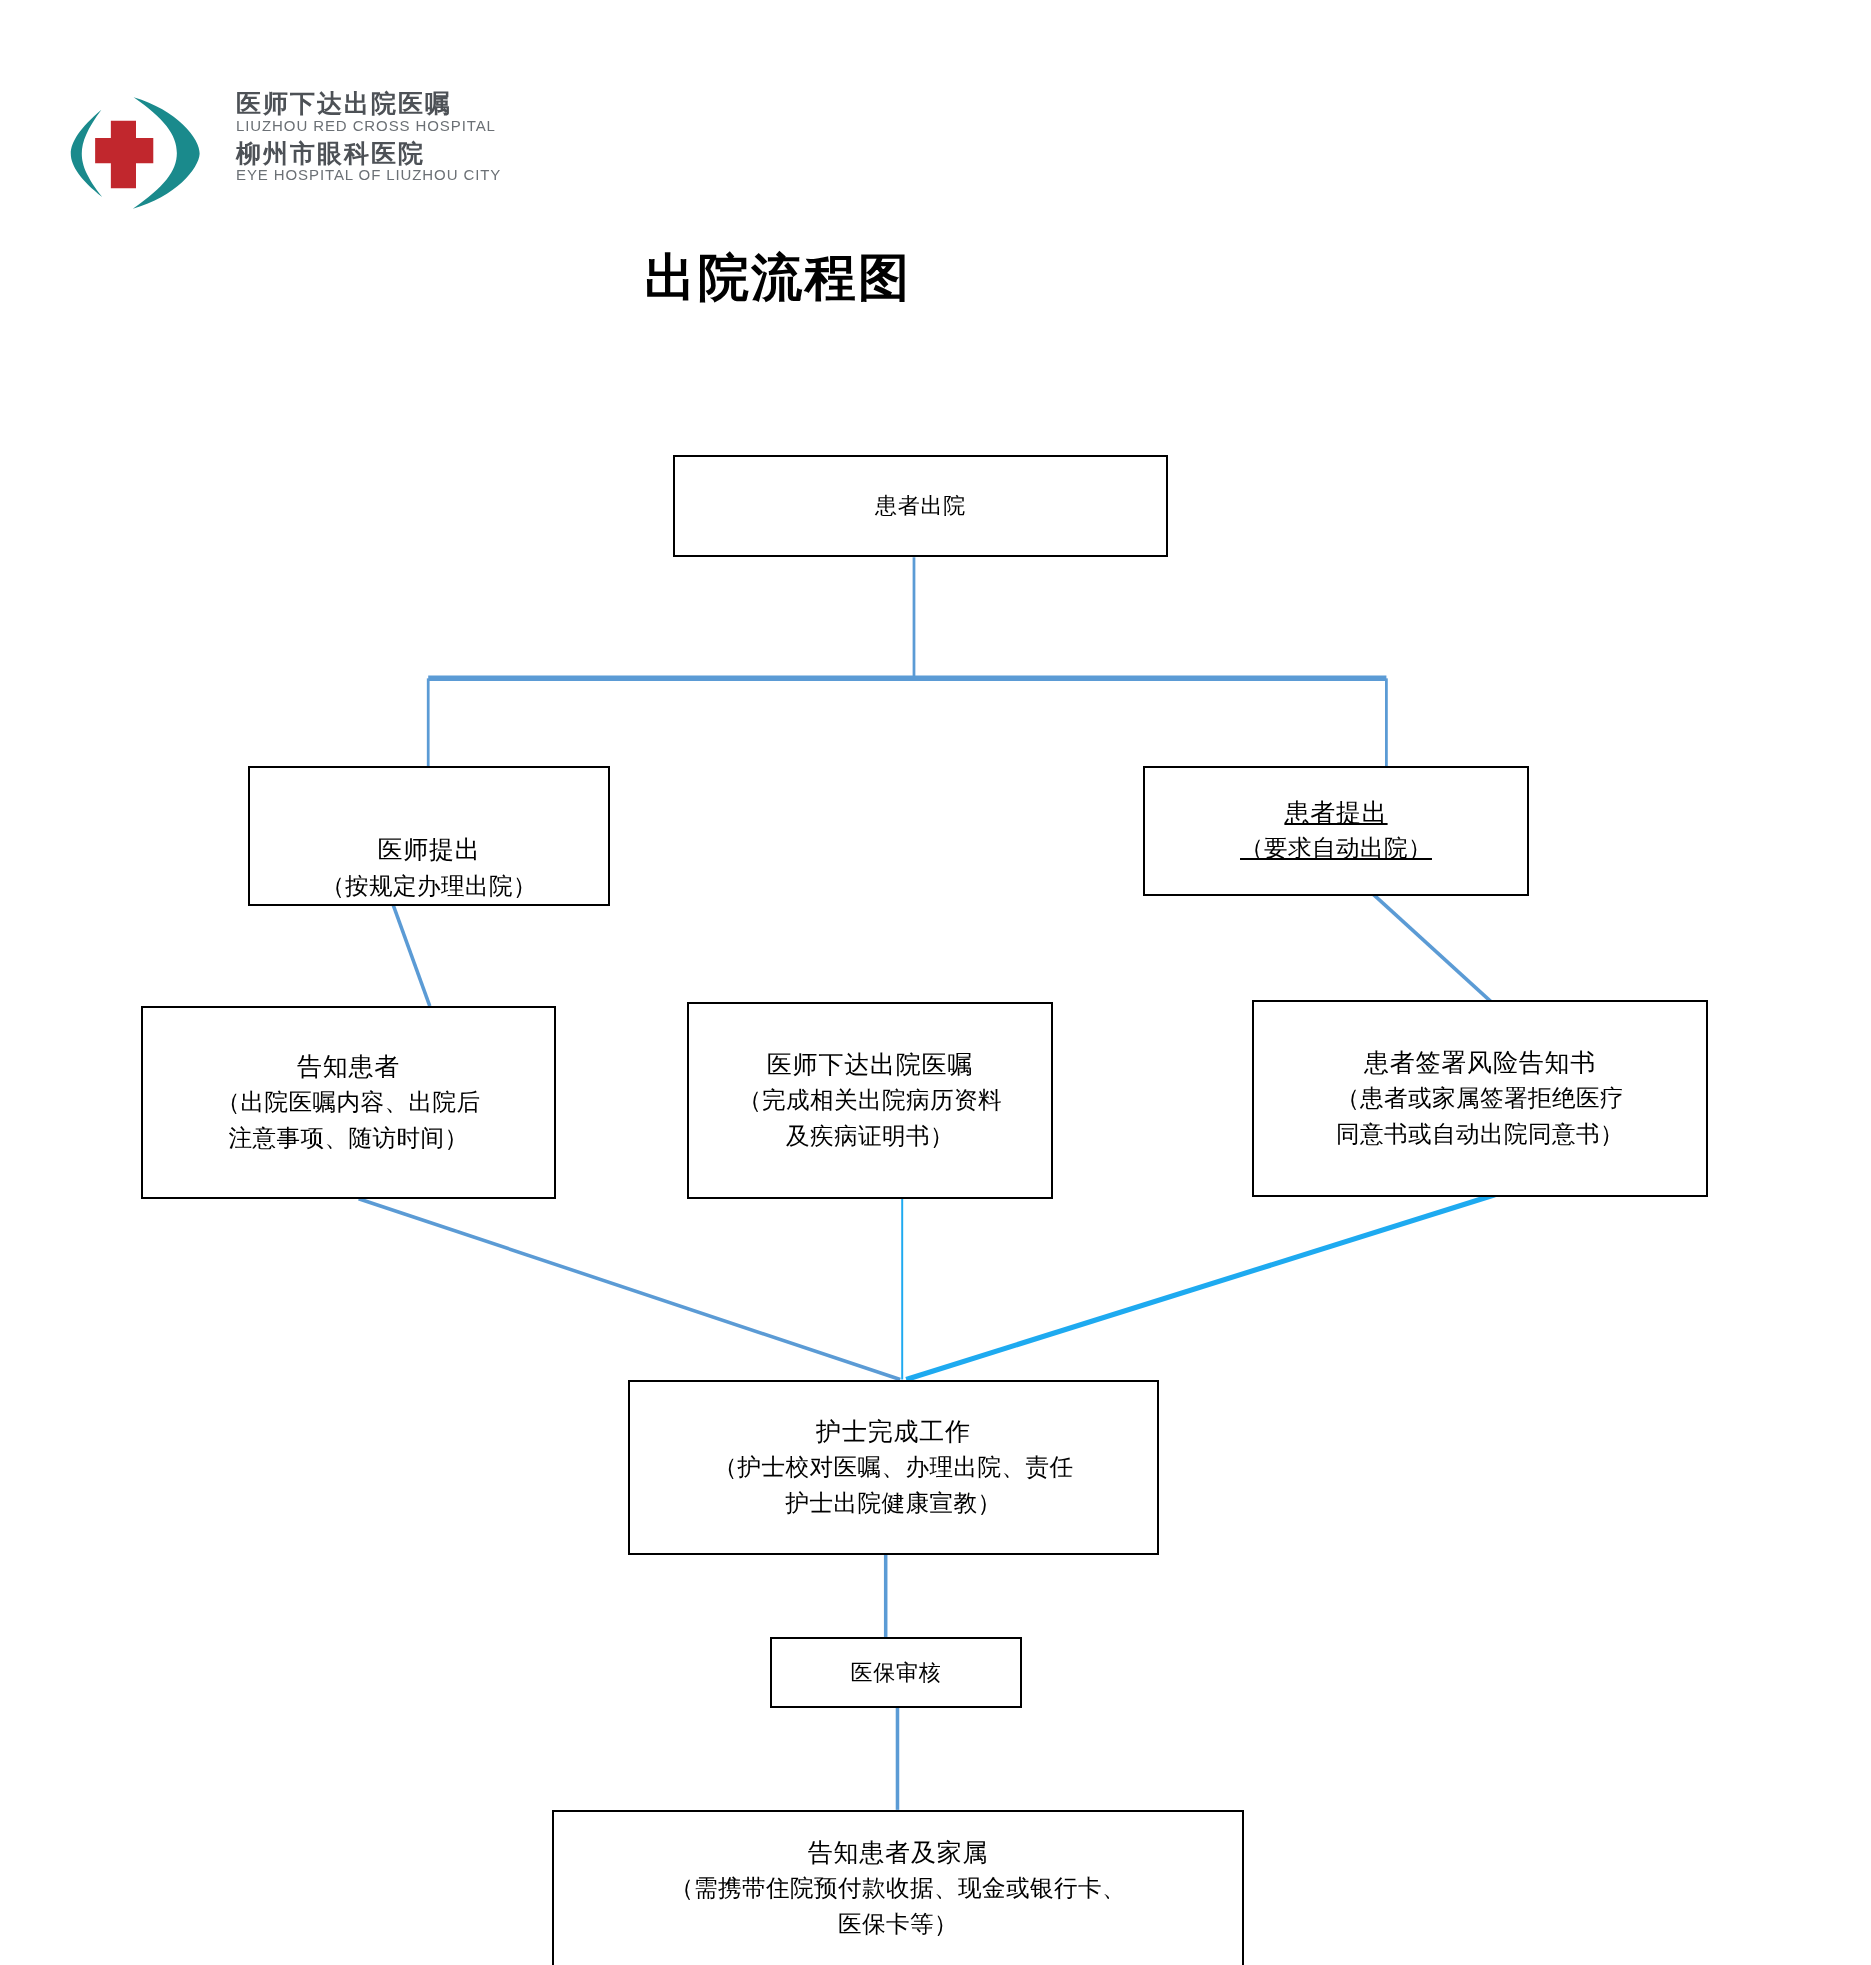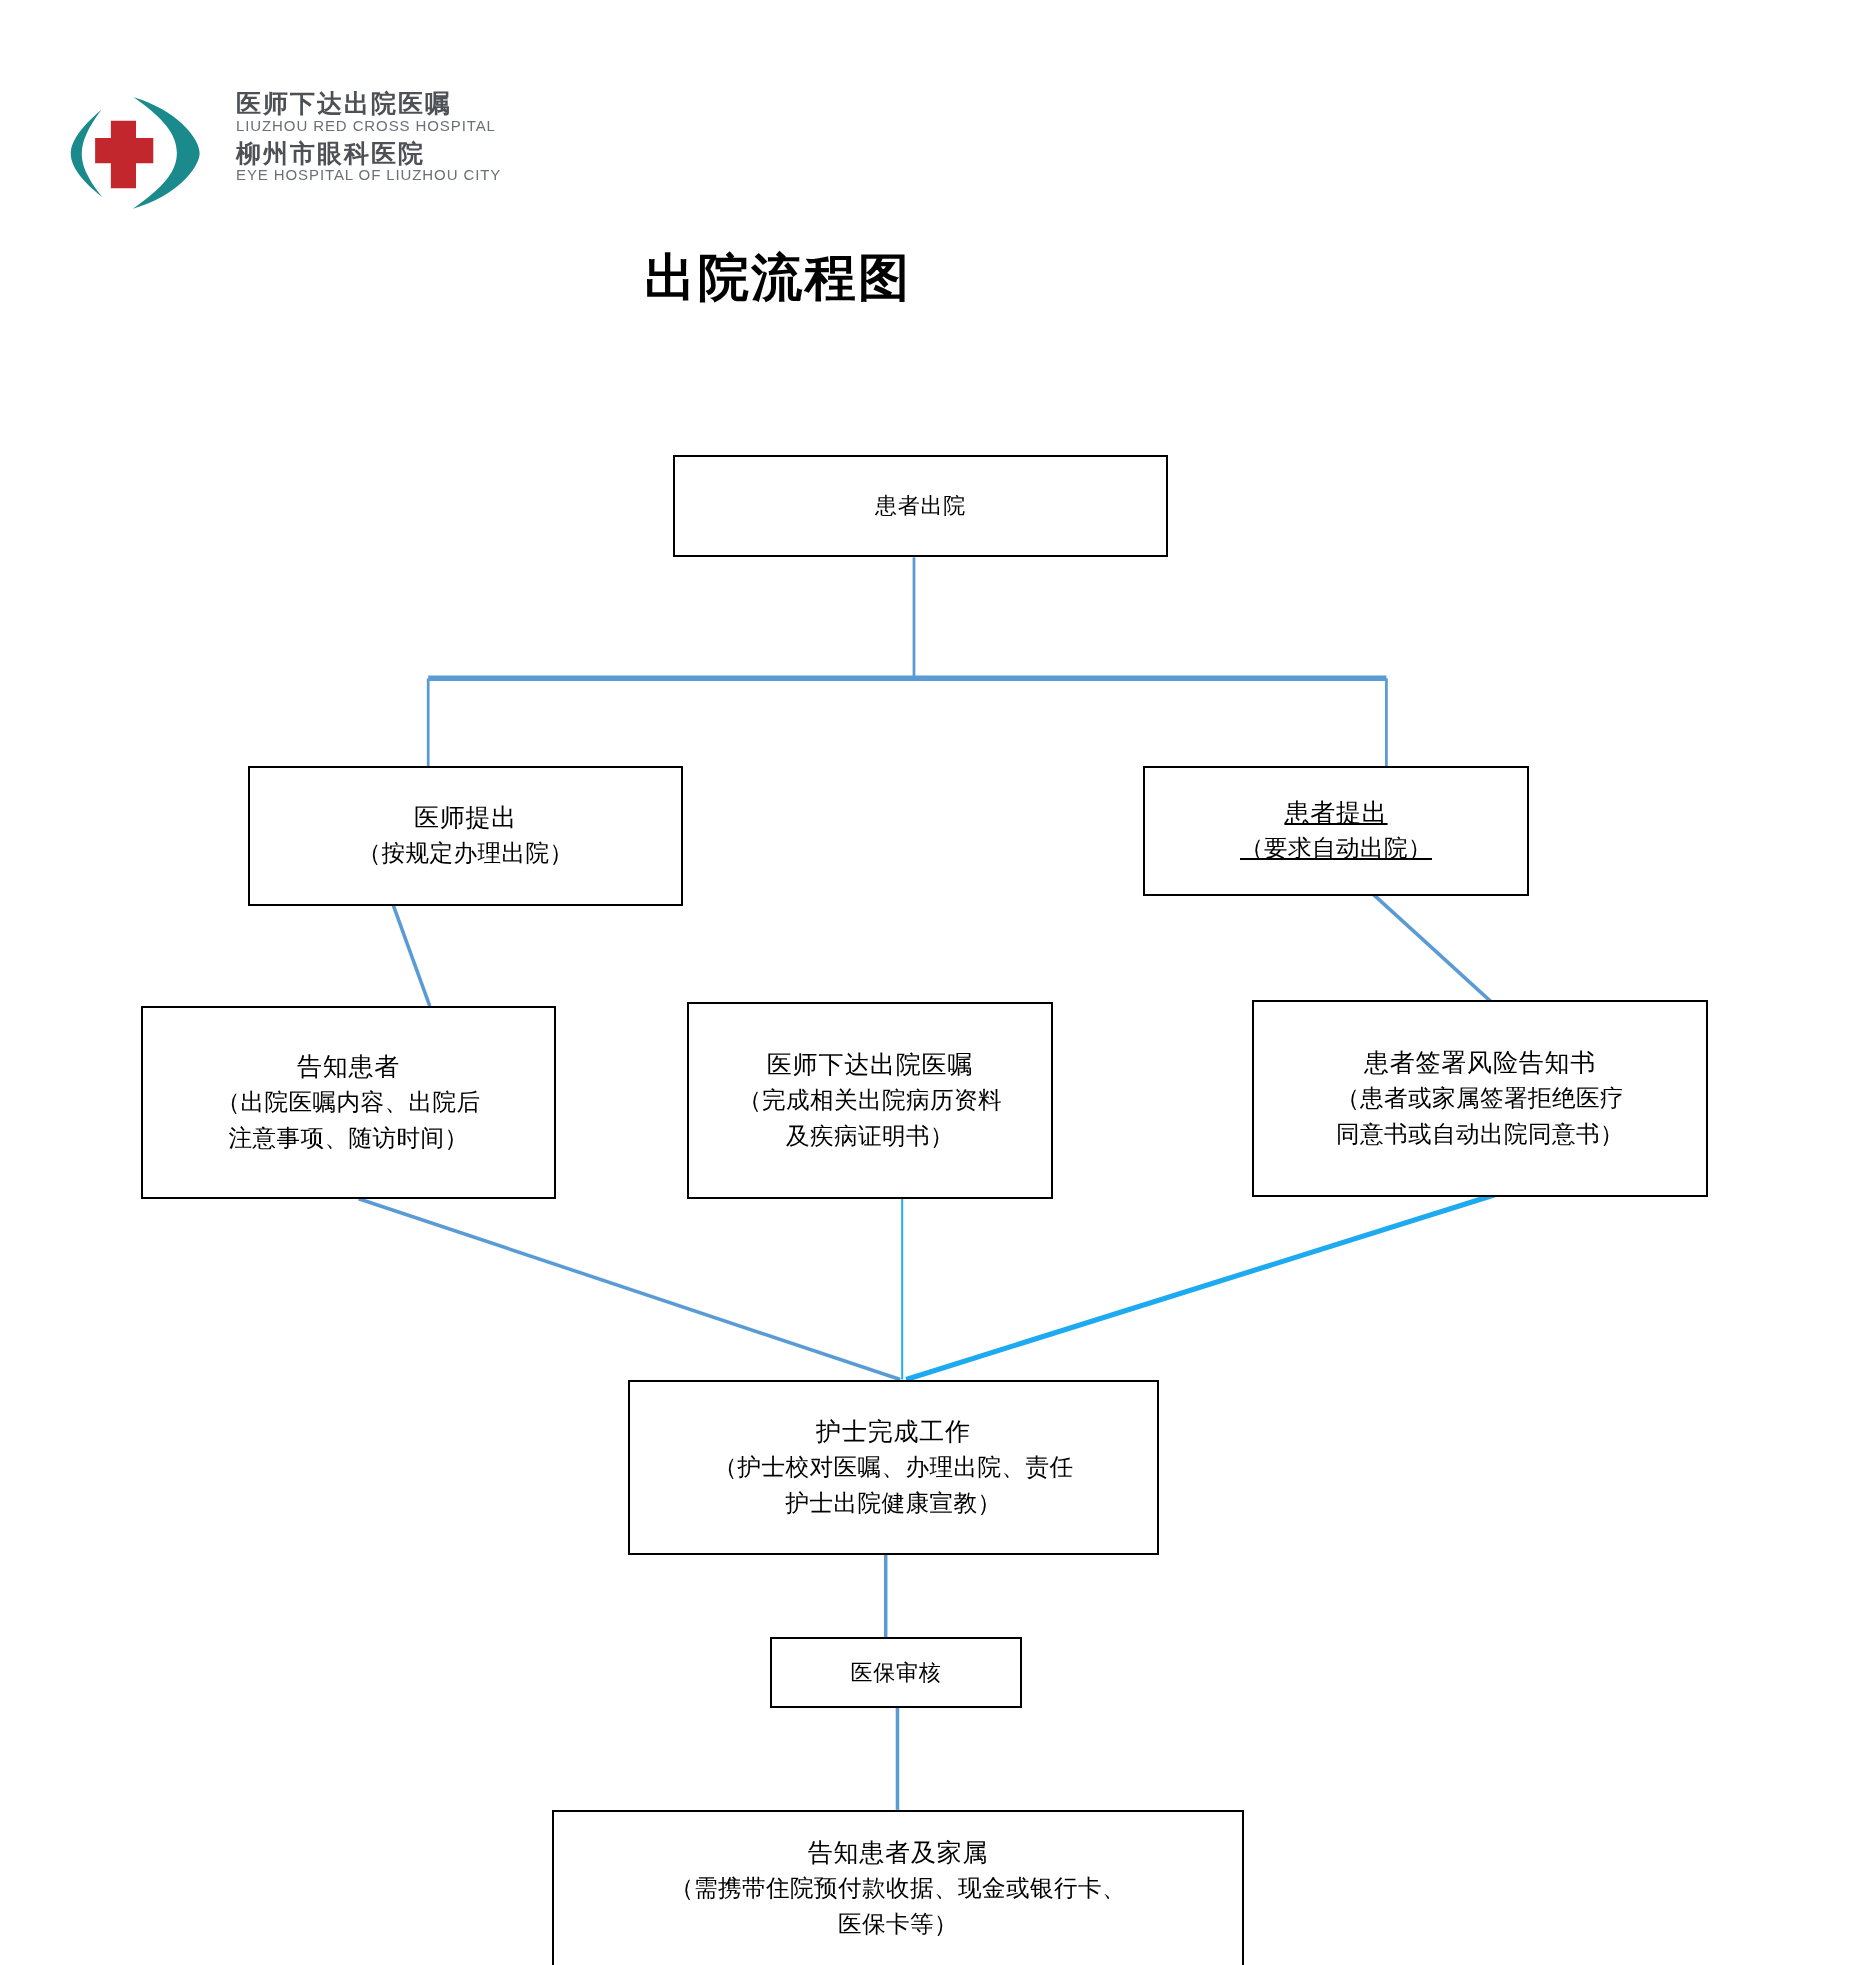--- a/index.html
+++ b/index.html
@@ -162,21 +162,21 @@
 
     <line x1="2288" y1="5005" x2="2288" y2="5230" stroke="#5b9bd5" stroke-width="9"></line>
 
     <line x1="2288" y1="5835" x2="2288" y2="6062" stroke="#1eaaf0" stroke-width="13"></line>
   </svg>
 
   <div class="node single" style="left:673px; top:455px; width:495px; height:102px;">
     <span class="ln hd">患者出院</span>
   </div>
 
-  <div class="node" style="left:248px; top:766px; width:435px; height:140px;">
+  <div class="node" style="left:248px; top:766px; width:362px; height:140px;justify-content:flex-end;">
     <span class="ln hd">医师提出</span>
     <span class="ln sb">（按规定办理出院）</span>
   </div>
 
   <div class="node" style="left:1143px; top:766px; width:386px; height:130px;text-decoration:underline;">
     <span class="ln hd">患者提出</span>
     <span class="ln sb">（要求自动出院）</span>
   </div>
 
   <div class="node" style="left:141px; top:1006px; width:415px; height:193px;">

